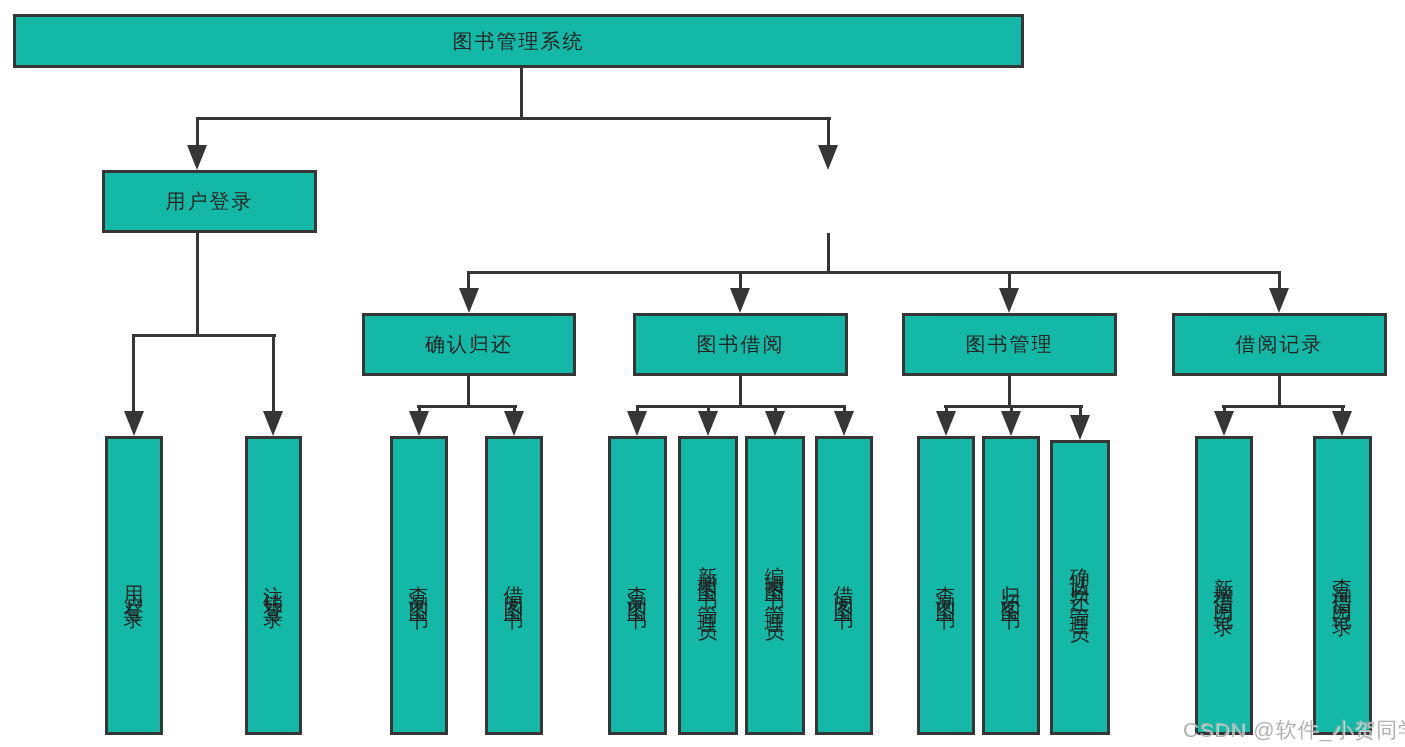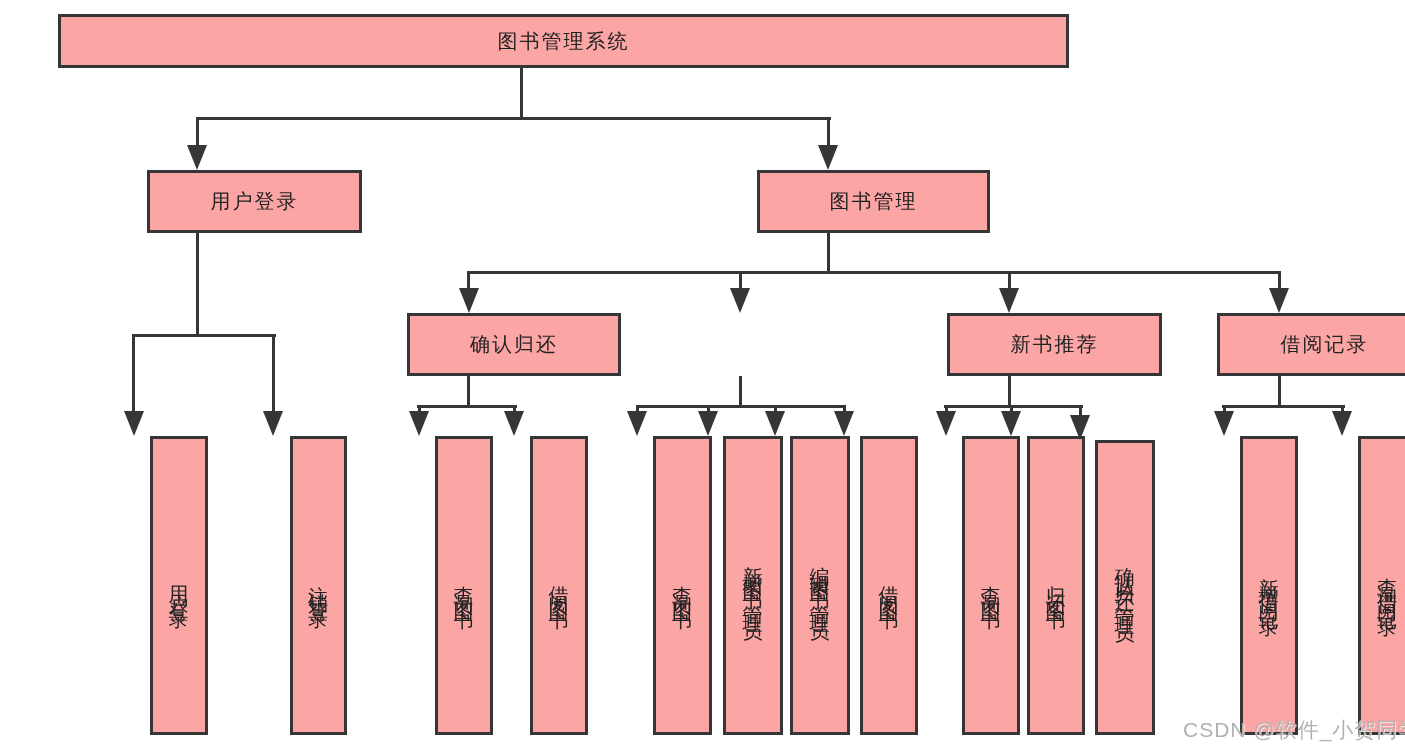--- a/index.html
+++ b/index.html
@@ -12,27 +12,26 @@
   body{font-family:"Liberation Sans","DejaVu Sans",sans-serif;}
   .stage{
     position:relative;
     width:1405px;height:747px;
     background:var(--bg);
     overflow:hidden;
   }
   .box{
     position:absolute;
     border:3px solid var(--line);
-    background:#fca5a5;
+    background:#14b8a6;
     box-sizing:border-box;
     display:flex;
     align-items:center;
     justify-content:center;
     color:var(--text);
-    margin-left:45px;
   }
   .hlabel{
     font-size:20px;
     letter-spacing:2px;
     color:var(--text);
     white-space:nowrap;
   }
   .leaf .vlabel{
     writing-mode:vertical-rl;
     text-orientation:mixed;
@@ -69,29 +68,29 @@
 
 <div class="stage">
 
   <div class="box" style="left:13px;top:14px;width:1011px;height:54px">
     <span class="hlabel">图书管理系统</span>
   </div>
 
   <div class="box" style="left:102px;top:170px;width:215px;height:63px">
     <span class="hlabel">用户登录</span>
   </div>
-  <div class="box" style="left:712px;top:170px;width:233px;height:63px">
-    <span class="hlabel">图书管理</span>
-  </div>
 
   <div class="box" style="left:362px;top:313px;width:214px;height:63px">
     <span class="hlabel">确认归还</span>
   </div>
+  <div class="box" style="left:633px;top:313px;width:215px;height:63px">
+    <span class="hlabel">图书借阅</span>
+  </div>
   <div class="box" style="left:902px;top:313px;width:215px;height:63px">
-    <span class="hlabel">新书推荐</span>
+    <span class="hlabel">图书管理</span>
   </div>
   <div class="box" style="left:1172px;top:313px;width:215px;height:63px">
     <span class="hlabel">借阅记录</span>
   </div>
 
   <div class="box leaf" style="left:105px;top:436px;width:58px;height:299px">
     <span class="vlabel">用户登录</span>
   </div>
   <div class="box leaf" style="left:245px;top:436px;width:57px;height:299px">
     <span class="vlabel">注销登录</span>

